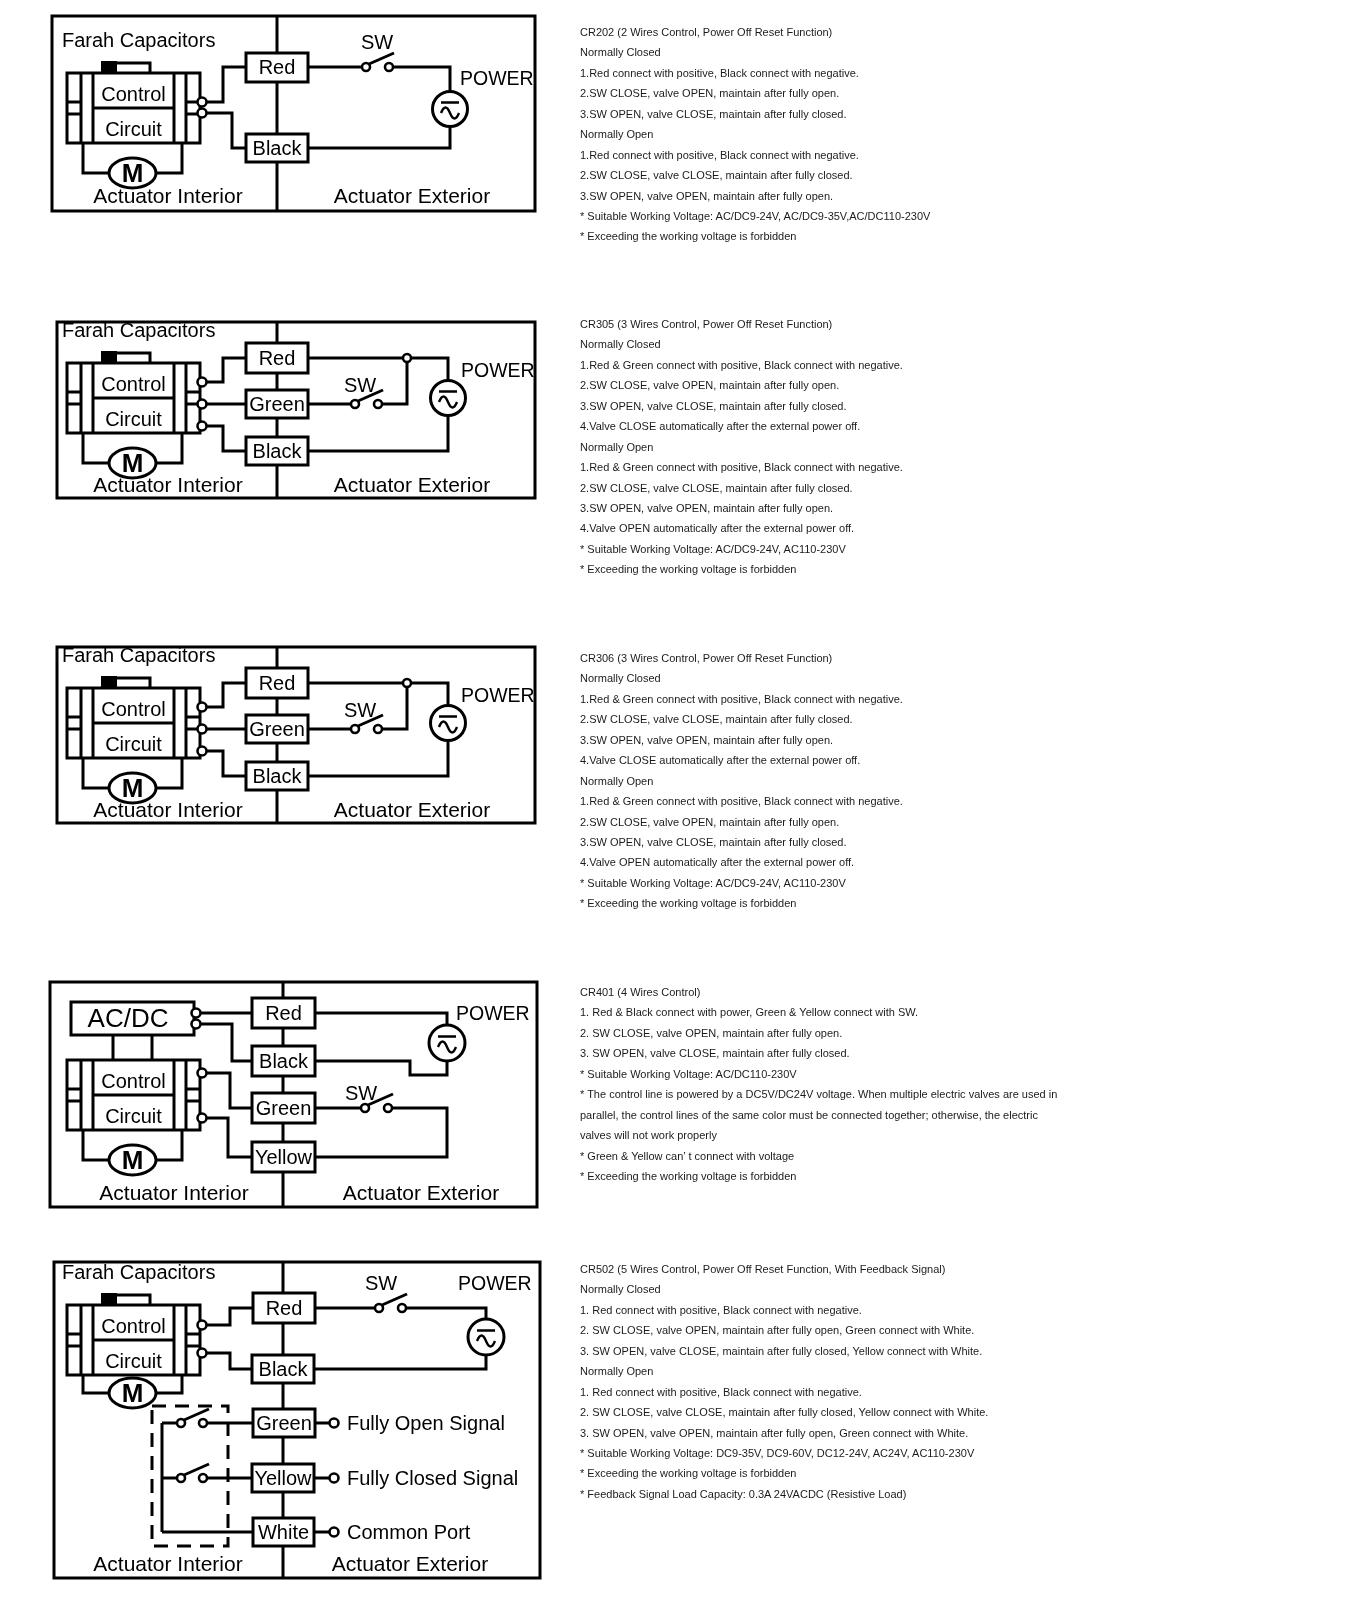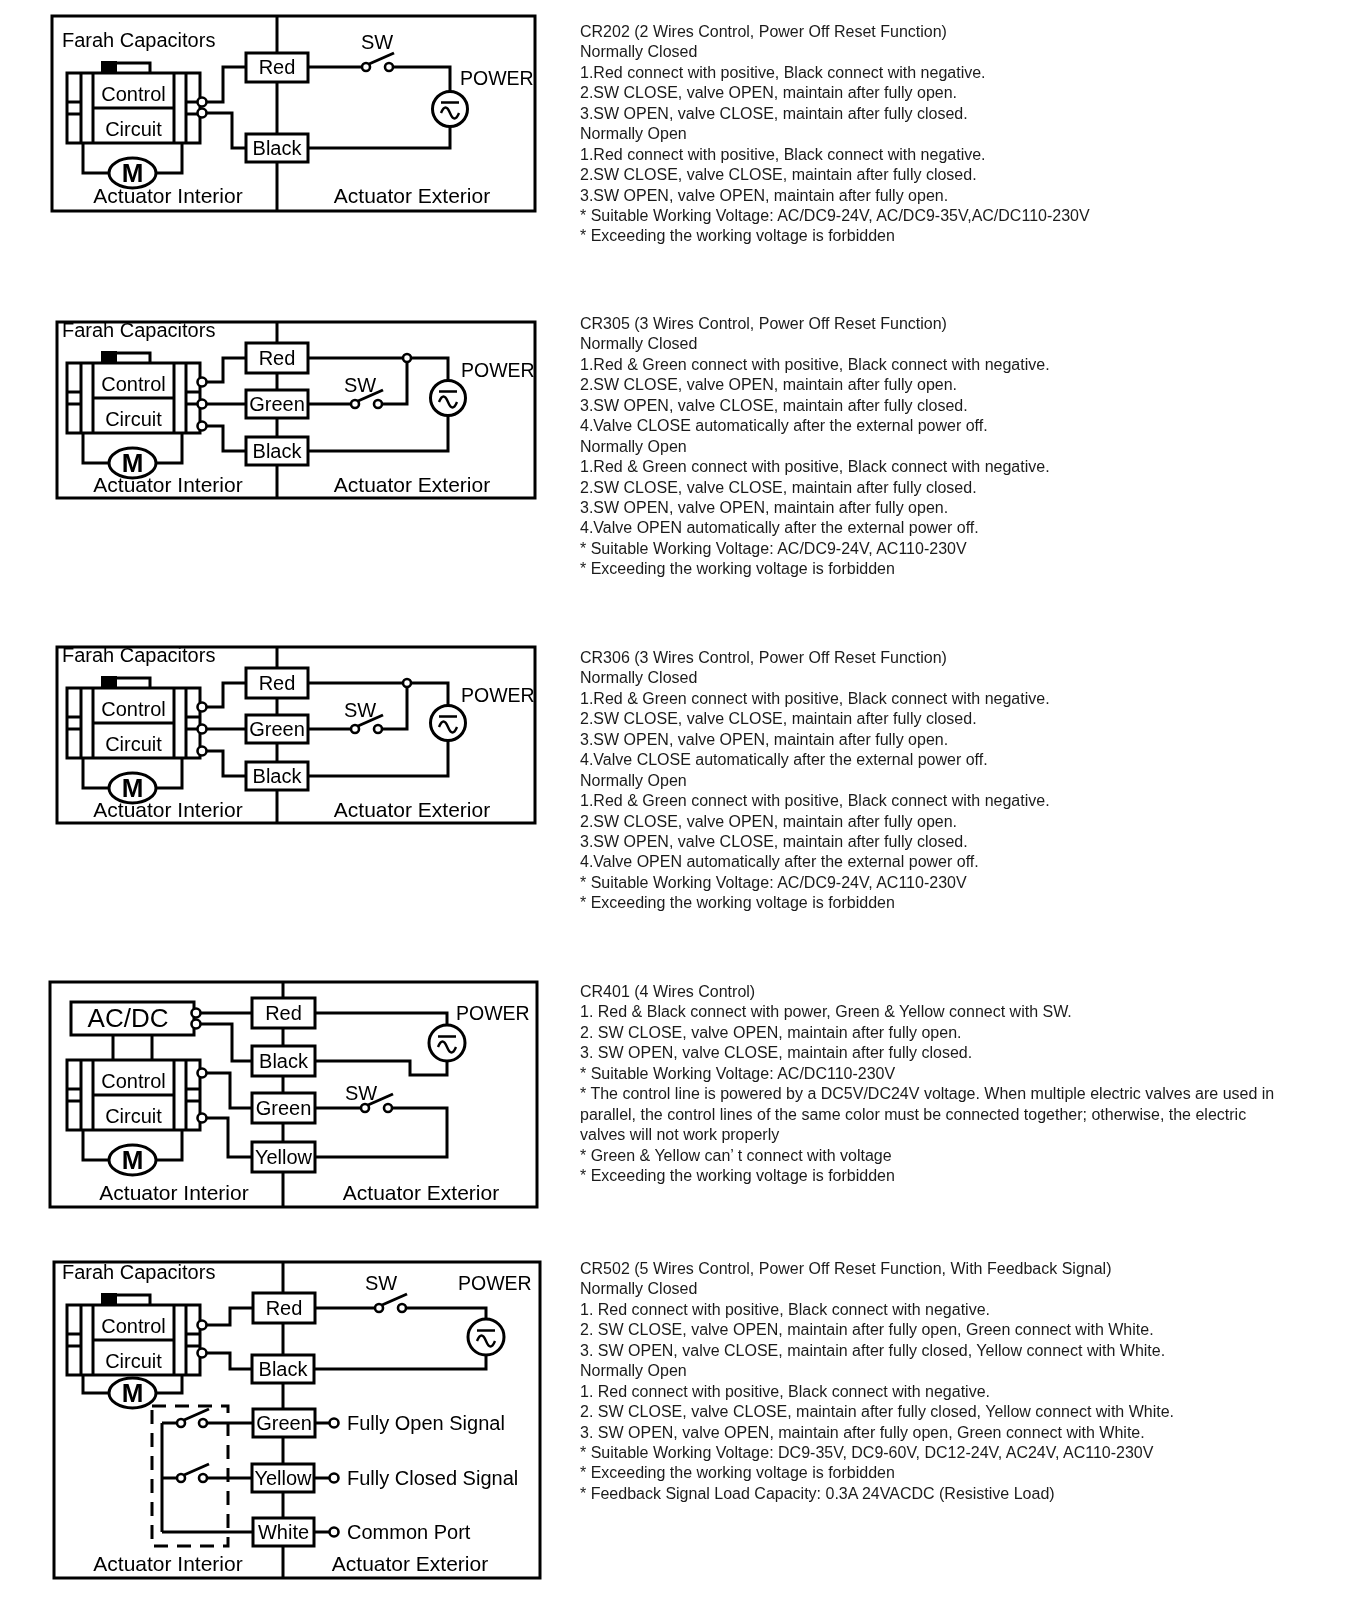--- a/index.html
+++ b/index.html
@@ -12,21 +12,21 @@
   .c{fill:#fff;stroke:#000;stroke-width:2.6;}
   .dash{fill:none;stroke:#000;stroke-width:3;stroke-dasharray:14 9;}
   text{font-family:"Liberation Sans",sans-serif;fill:#000;}
   .dt{font-size:20px;}
   .tm{text-anchor:middle;}
   .t19{font-size:19.5px;}
   .t21{font-size:21px;}
   .t26{font-size:26px;font-weight:bold;}
   .t27{font-size:26px;}
   .desc{position:absolute;left:580px;width:779px;color:#1b1b1b;
-        font-size:16px;line-height:20.45px;white-space:pre;}
+        font-size:11px;line-height:20.45px;white-space:pre;}
   .dline{height:20.45px;}
 </style>
 </head>
 <body>
 
 <div id="page">
 
 <svg width="1359" height="1606" viewBox="0 0 1359 1606">
 
   <g>

